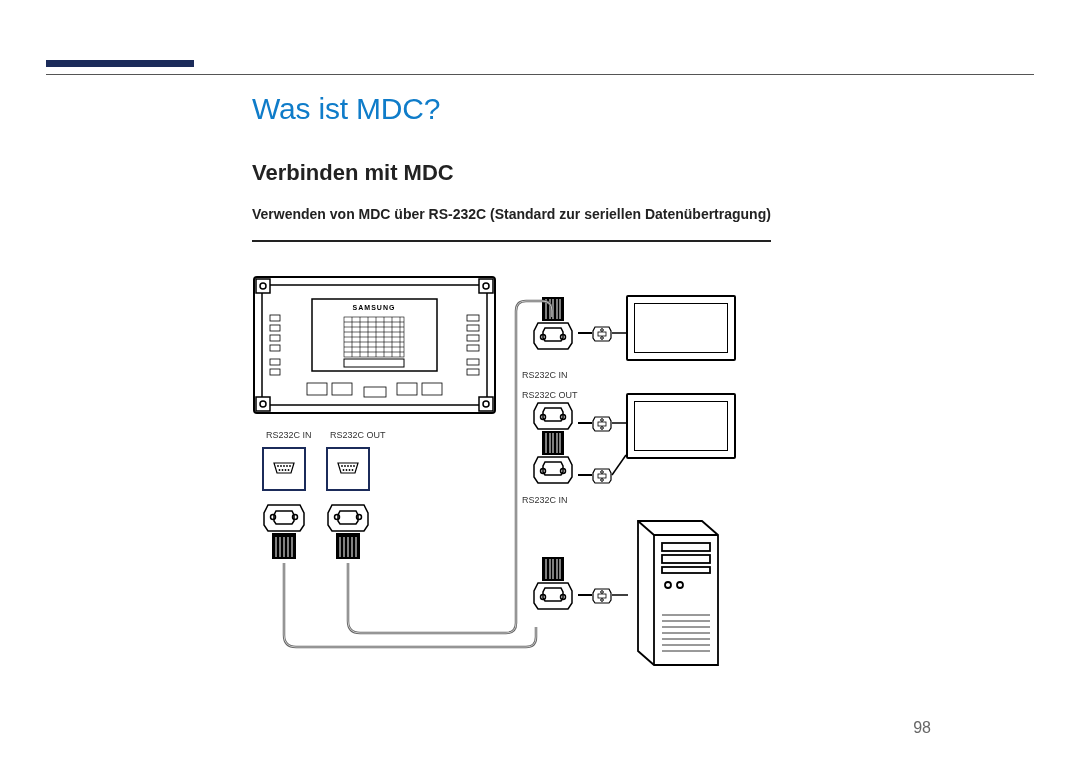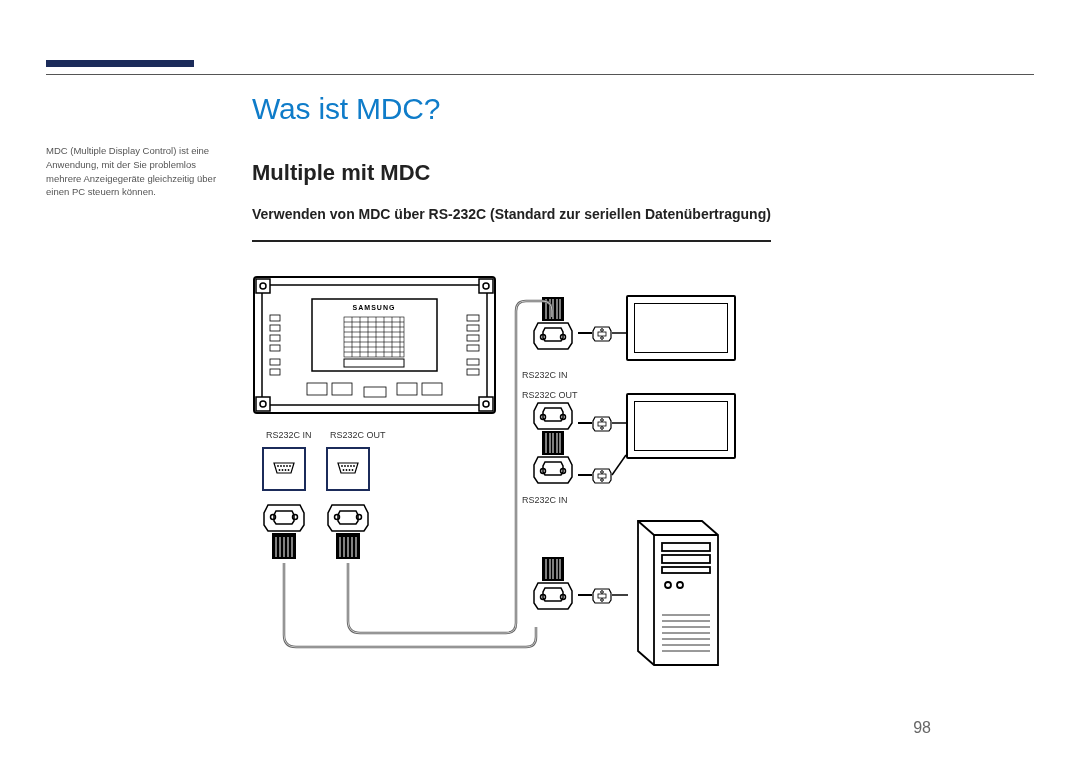--- a/index.html
+++ b/index.html
@@ -137,23 +137,22 @@
 </head>
 <body>
 
 <div class="page">
 
   <div class="tab-bar"></div>
   <div class="hr-top"></div>
 
   <div class="title">Was ist MDC?</div>
 
-  <div class="sidebar-text">MDC (Multiple Display Control) ist eine Anwendung, mit der Sie problemlos mehrere Anzeigegeräte gleichzeitig über einen PC steuern können.</div>
-
-  <div class="h2">Multiple mit MDC</div>
+
+  <div class="h2">Verbinden mit MDC</div>
 
   <span class="h3-box">Verwenden von MDC über RS-232C (Standard zur seriellen Datenübertragung)</span>
 
 
   <div class="diagram">
 
     <svg class="device-back" viewBox="0 0 245 140">
       <rect x="2" y="2" width="241" height="136" rx="3" fill="#fff" stroke="#000" stroke-width="2"></rect>
       <rect x="10" y="10" width="225" height="120" fill="none" stroke="#000" stroke-width="1.5"></rect>
 

